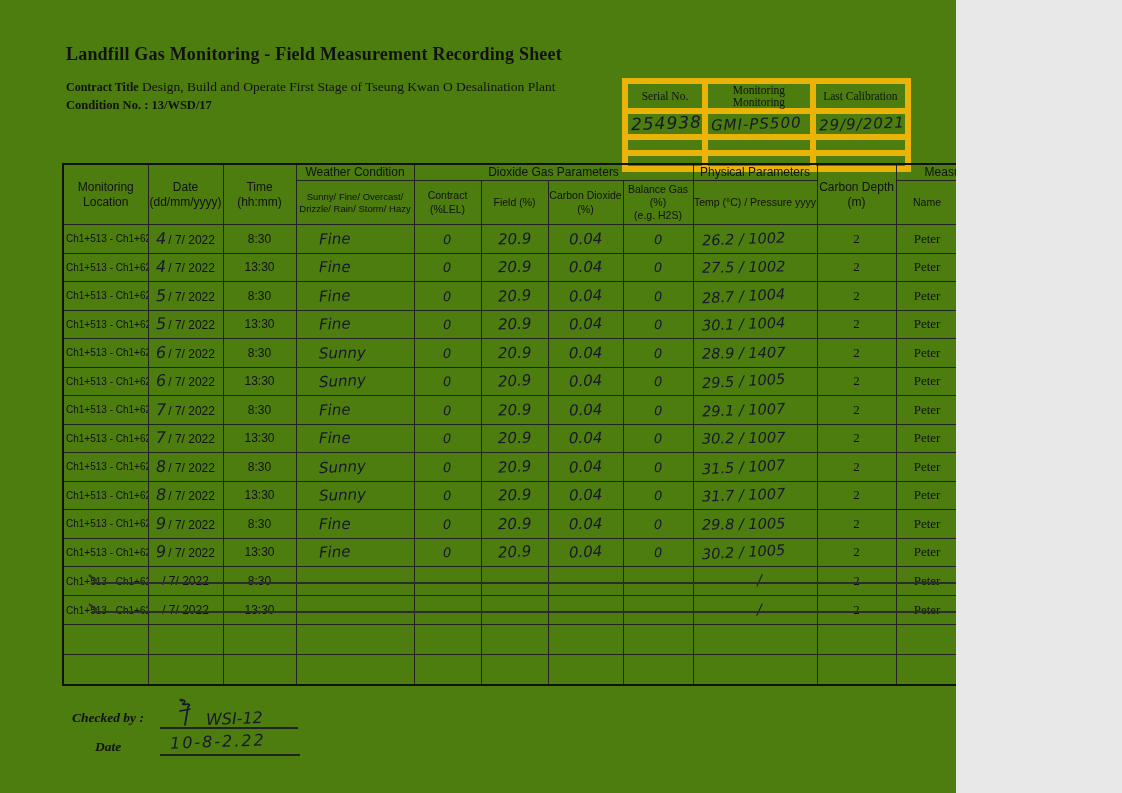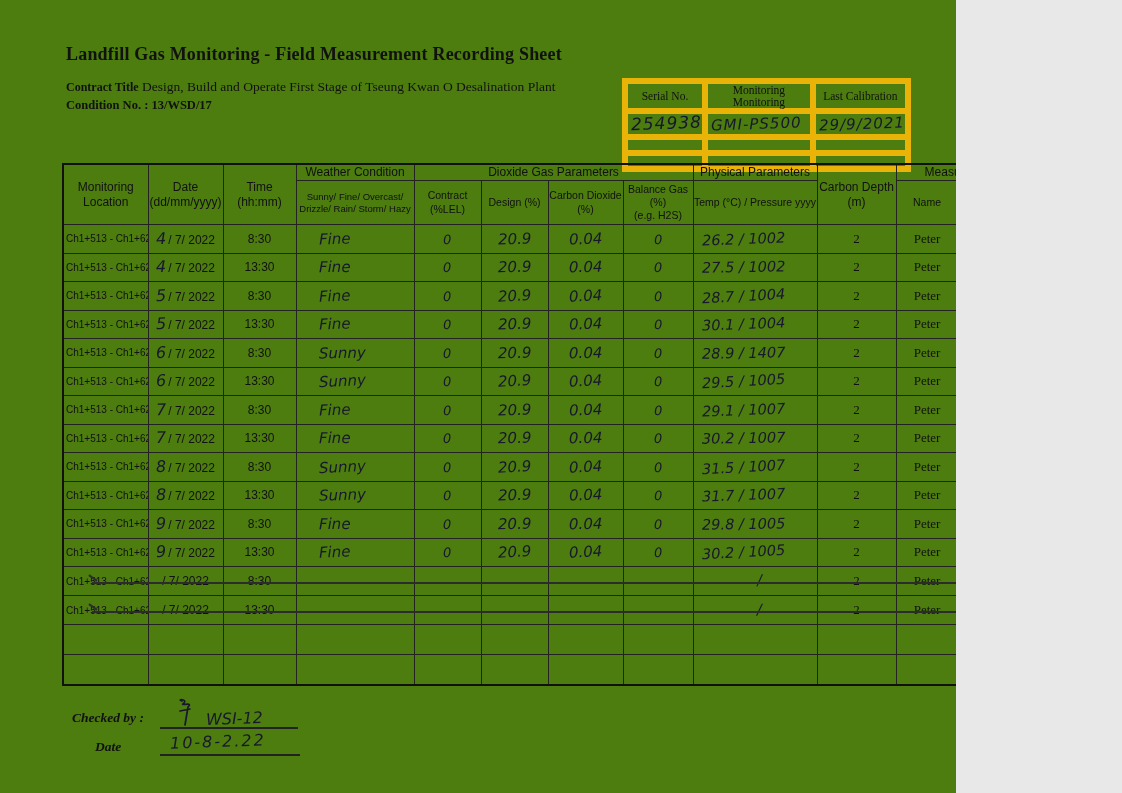--- a/index.html
+++ b/index.html
@@ -139,21 +139,21 @@
           <th>Weather Condition</th>
           <th colspan="4">Dioxide Gas Parameters</th>
           <th>Physical Parameters</th>
           <th rowspan="2" class="trench-h">Carbon Depth (m)</th>
           <th colspan="2">Measured by</th>
         </tr>
         <tr class="h2">
           <th class="sub-weather">Sunny/ Fine/ Overcast/
 Drizzle/ Rain/ Storm/ Hazy</th>
           <th>Contract (%LEL)</th>
-          <th>Design (%)</th>
+          <th>Field (%)</th>
           <th>Carbon Dioxide
 (%)</th>
           <th>Balance Gas (%)
 (e.g. H2S)</th>
           <th>Temp (°C) / Pressure yyyy</th>
           <th>Name</th>
           <th>Signature</th>
         </tr>
       </thead>
       <tbody>

